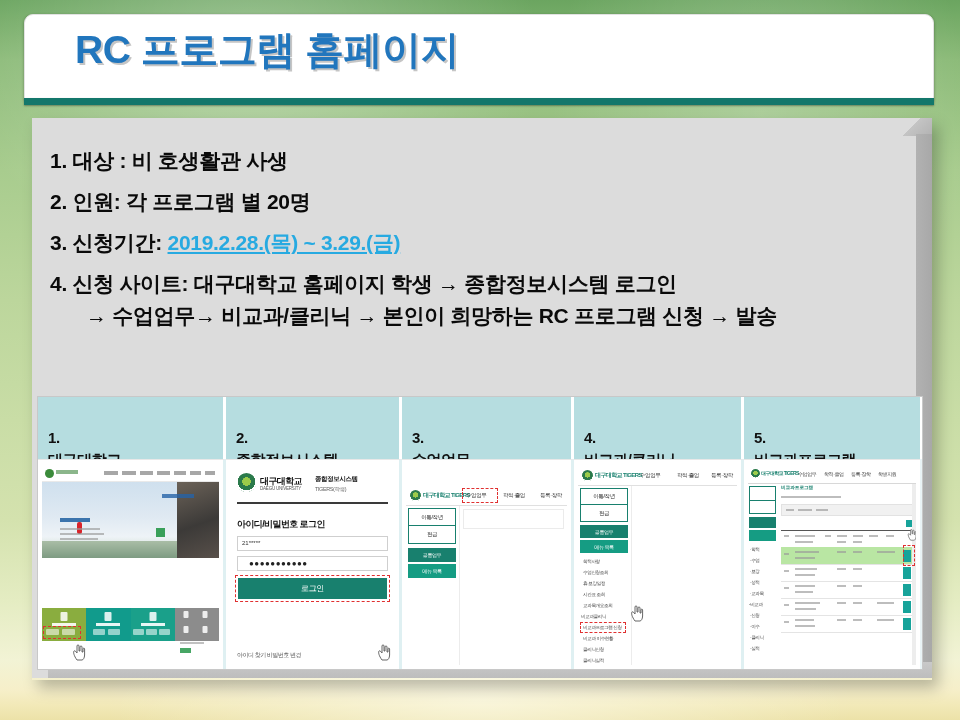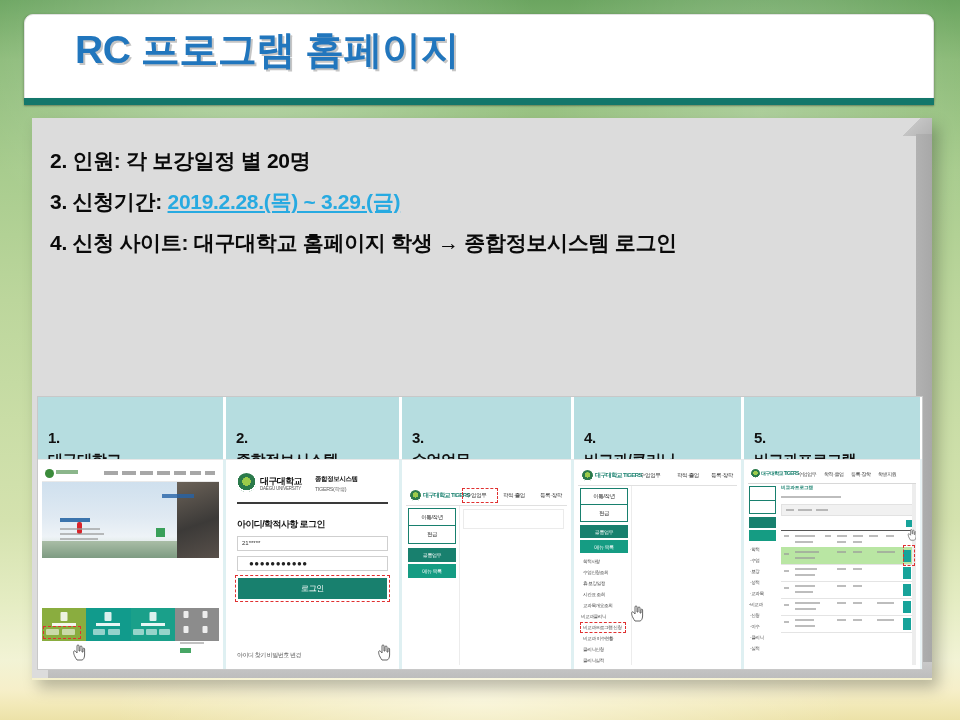--- a/index.html
+++ b/index.html
@@ -185,31 +185,38 @@
   <div id="title">RC 프로그램 홈페이지</div>
 
   <div id="panel"></div>
   <div id="panel-bevel-rt"></div>
   <div id="panel-bevel-r"></div>
   <div id="panel-bevel-b"></div>
   <div id="panel-shadow"></div>
 
   <div id="bullets">
     <div class="bullet">
+      <span>1.</span>
+      <span>대상 : 비 호생활관 사생</span>
+    </div>
+    <div class="bullet">
       <span>2.</span>
-      <span>인원: 각 보강일정 별 20명</span>
+      <span>인원: 각 프로그램 별 20명</span>
     </div>
     <div class="bullet">
       <span>3.</span>
       <span>신청기간:</span>
       <span class="hl">2019.2.28.(목) ~ 3.29.(금)</span>
     </div>
     <div class="bullet b4a">
       <span>4.</span>
       <span>신청 사이트: 대구대학교 홈페이지 학생 → 종합정보시스템 로그인</span>
+    </div>
+    <div class="bullet b4b">
+      <span>→ 수업업무→ 비교과/클리닉 → 본인이 희망하는 RC 프로그램 신청 → 발송</span>
     </div>
   </div>
 
   <div id="steps">
 
     <div id="steps-head">
       <div class="sh col1">
         <span>1.</span>
         <span>대구대학교</span>
         <span class="ind">홈페이지(학생)</span>
@@ -304,21 +311,21 @@
       <div class="sc col2">
         <div class="shot">
           <div class="s2-logo"></div>
           <div class="s2-name">대구대학교</div>
           <div class="s2-sub">DAEGU UNIVERSITY</div>
           <div class="s2-sys">
             <span>종합정보시스템</span><br>
             <span style="font-weight:normal;font-size:5.5px;color:#666;">TIGERS(학생)</span>
           </div>
           <div class="s2-rule"></div>
-          <div class="s2-h">아이디/학적사항 로그인</div>
+          <div class="s2-h">아이디/비밀번호 로그인</div>
 
           <div class="s2-inp" style="top:70px;">
             <div style="position:absolute;left:4px;top:3px;font-size:6px;color:#333;">21*****</div>
           </div>
           <div class="s2-inp" style="top:90px;">
             <div class="s2-dots">●●●●●●●●●●●</div>
           </div>
           <div class="s2-btn" style="top:112px;">로그인</div>
           <div class="dashbox" style="left:5px;right:5px;top:109px;height:27px;"></div>
           <div class="s2-foot">아이디 찾기  비밀번호 변경</div>

